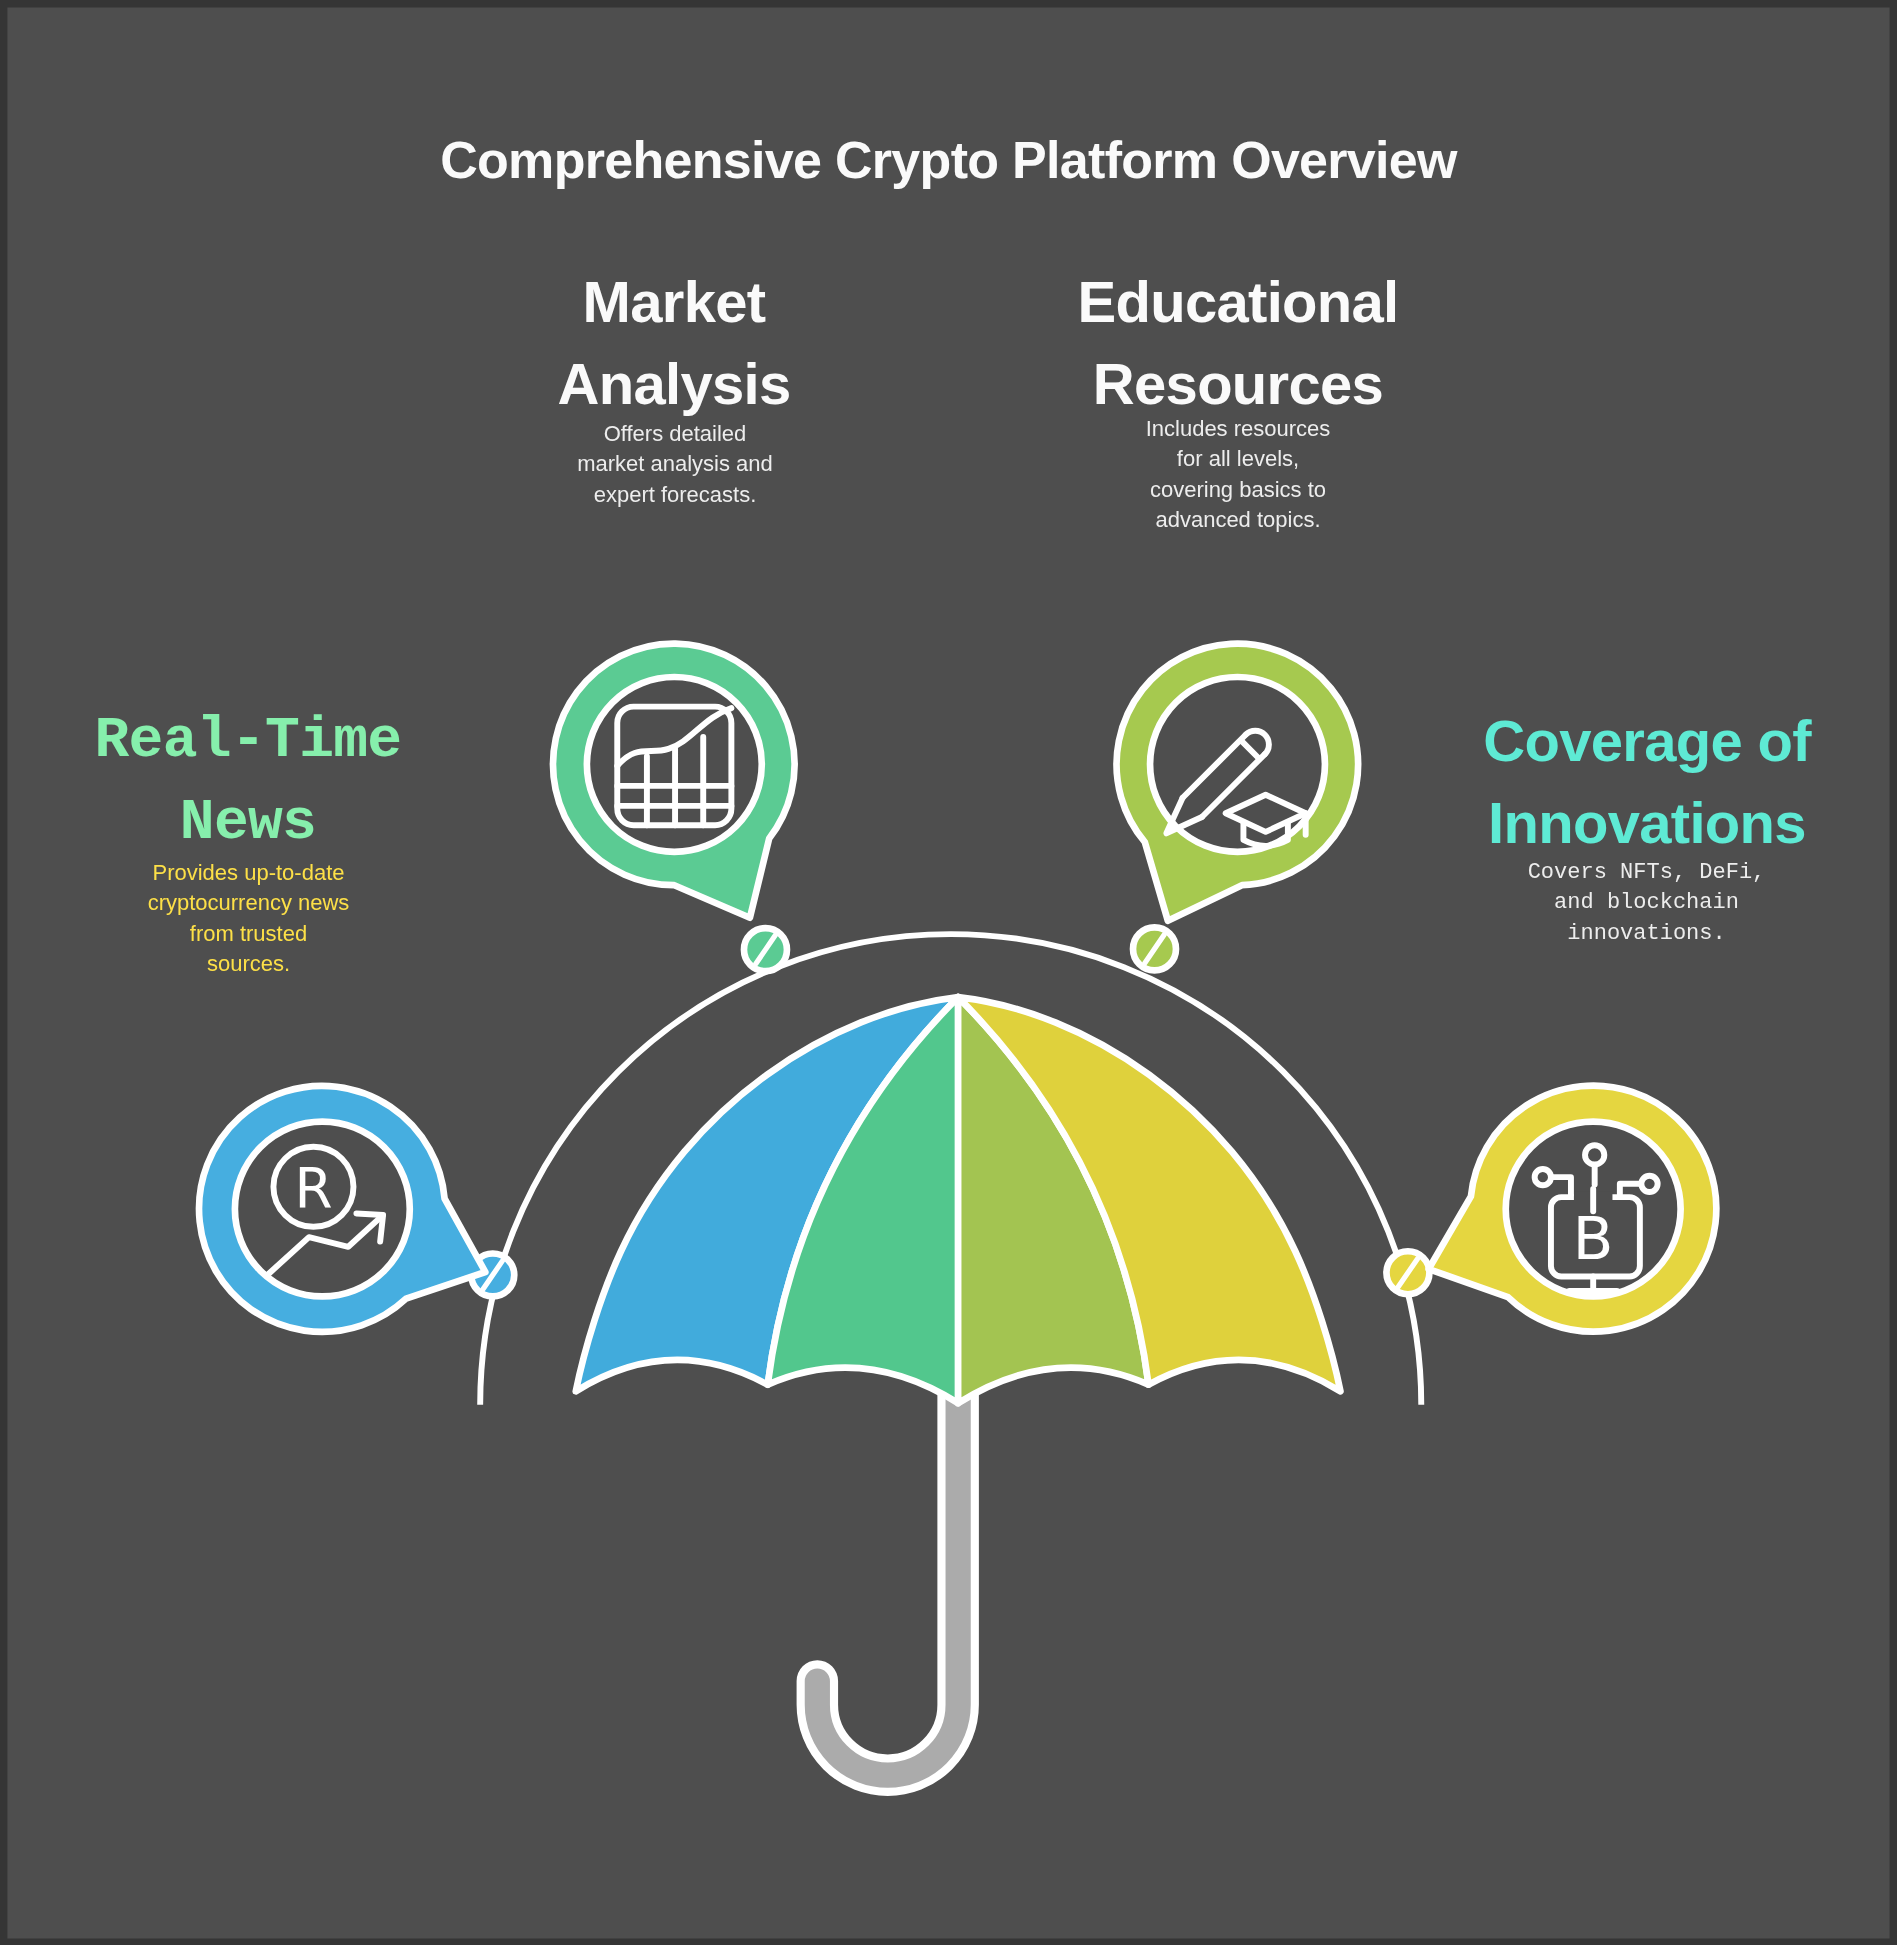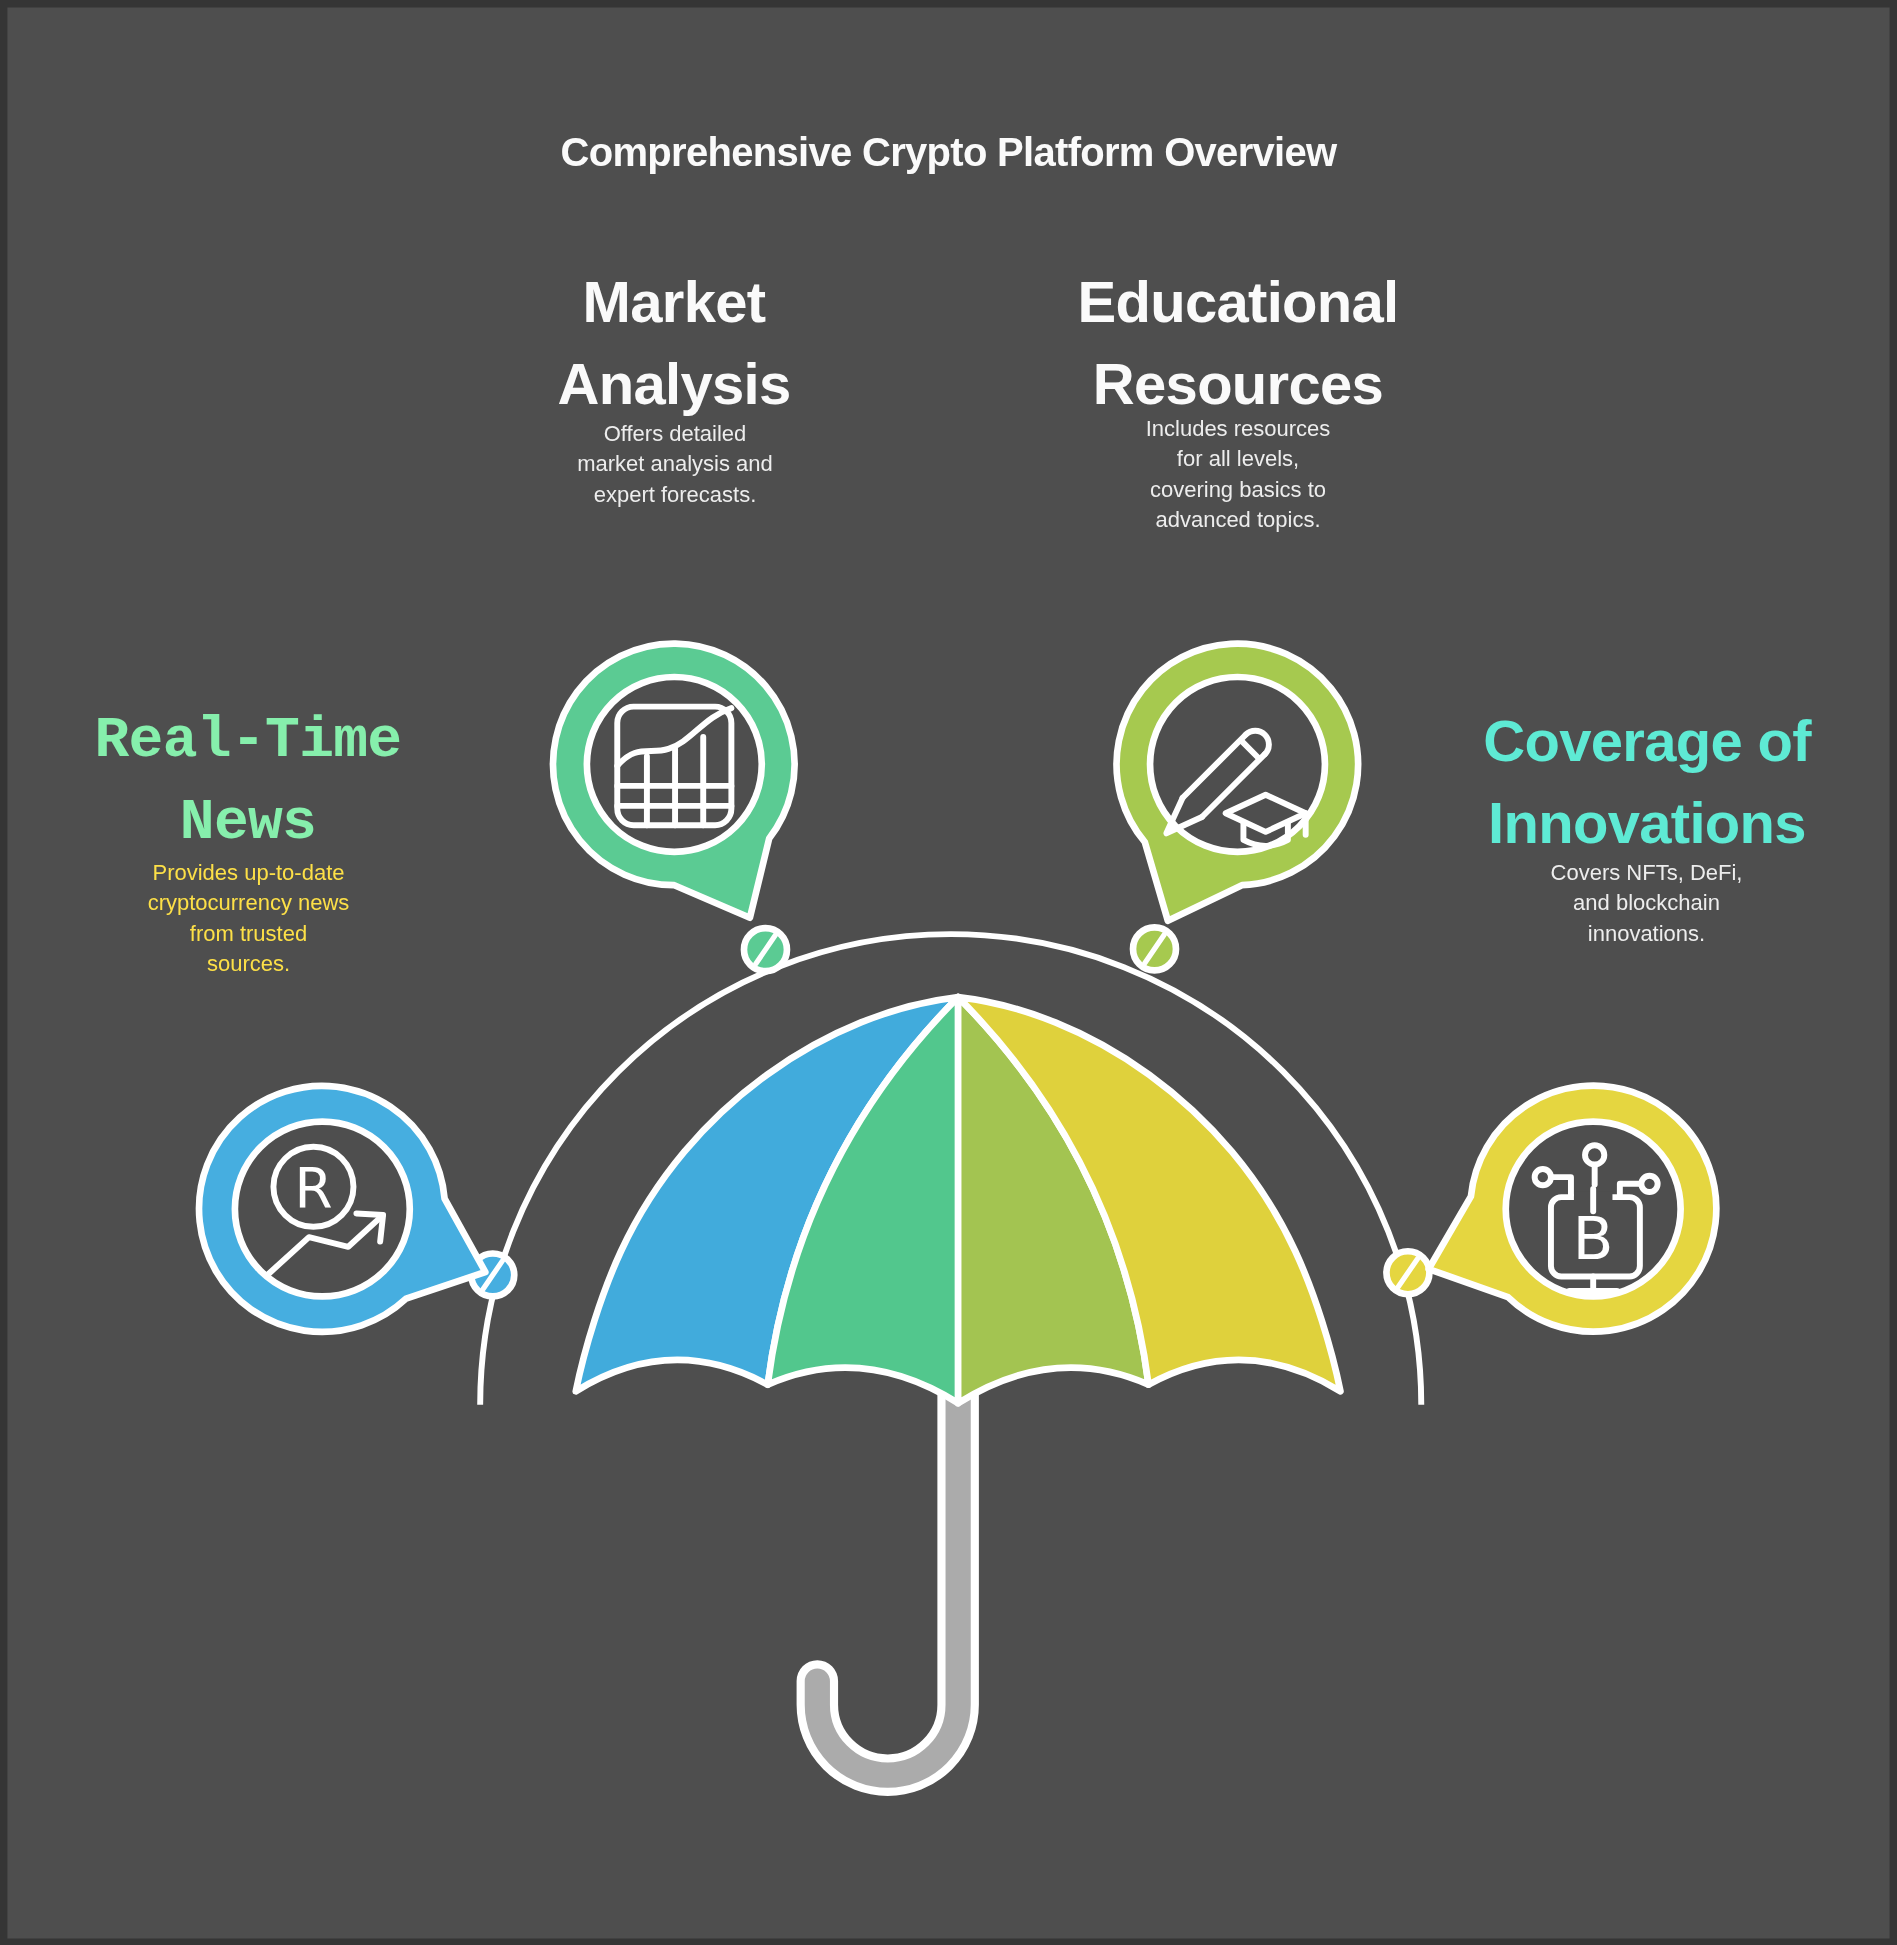--- a/index.html
+++ b/index.html
@@ -7,41 +7,41 @@
   #canvas{
     position:relative;
     width:1897px;height:1946px;
     background:#4E4E4E;
     box-shadow:inset 0 0 0 7.4px #353535;
     overflow:hidden;
   }
   svg.art{position:absolute;left:0;top:0;}
   .title{
     position:absolute;left:0;top:130px;width:1897px;
-    text-align:center;font-weight:bold;font-size:40px;letter-spacing:-0.7px;
+    text-align:center;font-weight:bold;font-size:52px;letter-spacing:-0.7px;
     color:#FAFAFA;
   }
   .h{
     position:absolute;text-align:center;white-space:pre-line;
     font-weight:bold;font-size:58px;line-height:1.42;letter-spacing:-0.7px;
     color:#FAFAFA;
   }
   .b{
     position:absolute;text-align:center;white-space:pre-line;
     font-weight:400;font-size:22px;line-height:1.38;
     color:#EDEDED;
   }
   .h-market{left:474px;top:261px;width:400px;}
   .b-market{left:460px;top:419px;width:430px;}
   .h-edu{left:1038px;top:261px;width:400px;}
   .b-edu{left:1023px;top:414px;width:430px;}
   .h-news{left:48px;top:700px;width:400px;}
   .b-news{left:41px;top:858px;width:415px;}
   .h-cov{left:1447px;top:700px;width:400px;}
-  .b-cov{left:1439px;top:858px;width:415px;}
+  .b-cov{left:1439px;top:858px;width:415px;font-family:Liberation Mono, monospace;}
 </style>
 </head>
 <body>
 
 <div id="canvas" style="background: rgb(78, 78, 78); box-shadow: rgb(53, 53, 53) 0px 0px 0px 7.4px inset;">
 
   <svg class="art" width="1897" height="1946" viewBox="0 0 2560 2625">
 
     <path d="M 648 1895 A 634 634 0 0 1 1918 1895" fill="none" stroke="#FFFFFF" stroke-width="8"></path>
 

